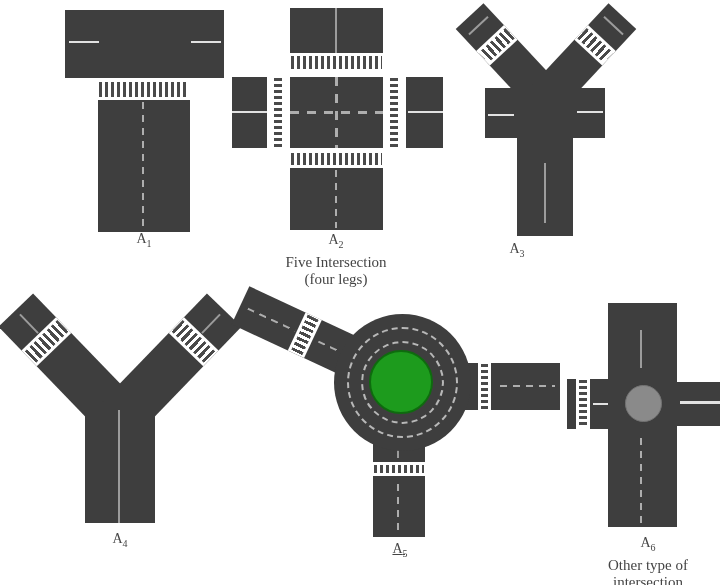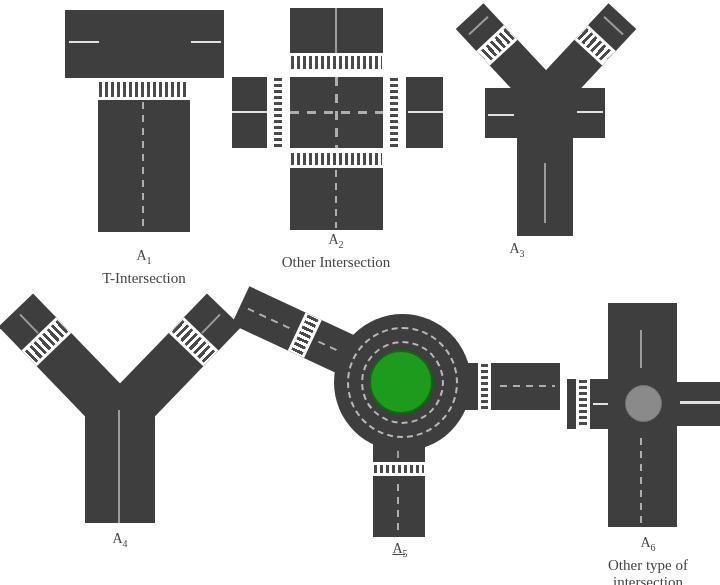--- a/index.html
+++ b/index.html
@@ -34,23 +34,22 @@
     <div class="road" style="left:65px;top:10px;width:159px;height:68px;">
       <div class="lb" style="left:4px;top:31px;width:30px;height:2px;"></div>
       <div class="lb" style="left:126px;top:31px;width:30px;height:2px;"></div>
     </div>
     <div class="cw cwh" style="left:98px;top:79px;width:92px;height:21px;">
         <i></i>
       </div>
     <div class="road" style="left:98px;top:100px;width:92px;height:132px;">
       <div class="dashv" style="left:44px;top:2px;height:128px;"></div>
     </div>
-    <div class="cap" style="left:64px;top:247px;width:160px;">
+    <div class="cap" style="left:64px;top:230px;width:160px;">
       <div class="sym"><span>A</span><sub>1</sub></div>
-      <div>T-Intersection</div>
     </div>
   </div>
 
   <div>
     <div class="road" style="left:290px;top:8px;width:93px;height:45px;">
       <div class="lf" style="left:45px;top:0;width:2px;height:45px;"></div>
     </div>
     <div class="cw cwh" style="left:290px;top:53px;width:93px;height:19px;">
         <i></i>
       </div>
@@ -71,21 +70,22 @@
       <div class="lb" style="left:2px;top:34px;width:35px;height:2px;"></div>
     </div>
     <div class="cw cwh" style="left:290px;top:150px;width:93px;height:18px;">
         <i></i>
       </div>
     <div class="road" style="left:290px;top:168px;width:93px;height:62px;">
       <div class="dashv" style="left:45px;top:2px;height:58px;"></div>
     </div>
     <div class="cap" style="left:246px;top:231px;width:180px;">
       <div class="sym"><span>A</span><sub>2</sub></div>
-      <div>Other Intersection</div>
+      <div>Five Intersection</div>
+      <div>(four legs)</div>
     </div>
   </div>
 
   <div>
     <div class="road" style="left:434px;top:79px;width:112px;height:38px;transform:rotate(47deg);transform-origin:100% 50%;">
       <div class="cw cwv" style="left:30px;top:0;width:20px;height:38px;">
           <i></i>
         </div>
       <div class="lf" style="left:12px;top:6px;width:2px;height:26px;"></div>
     </div>

